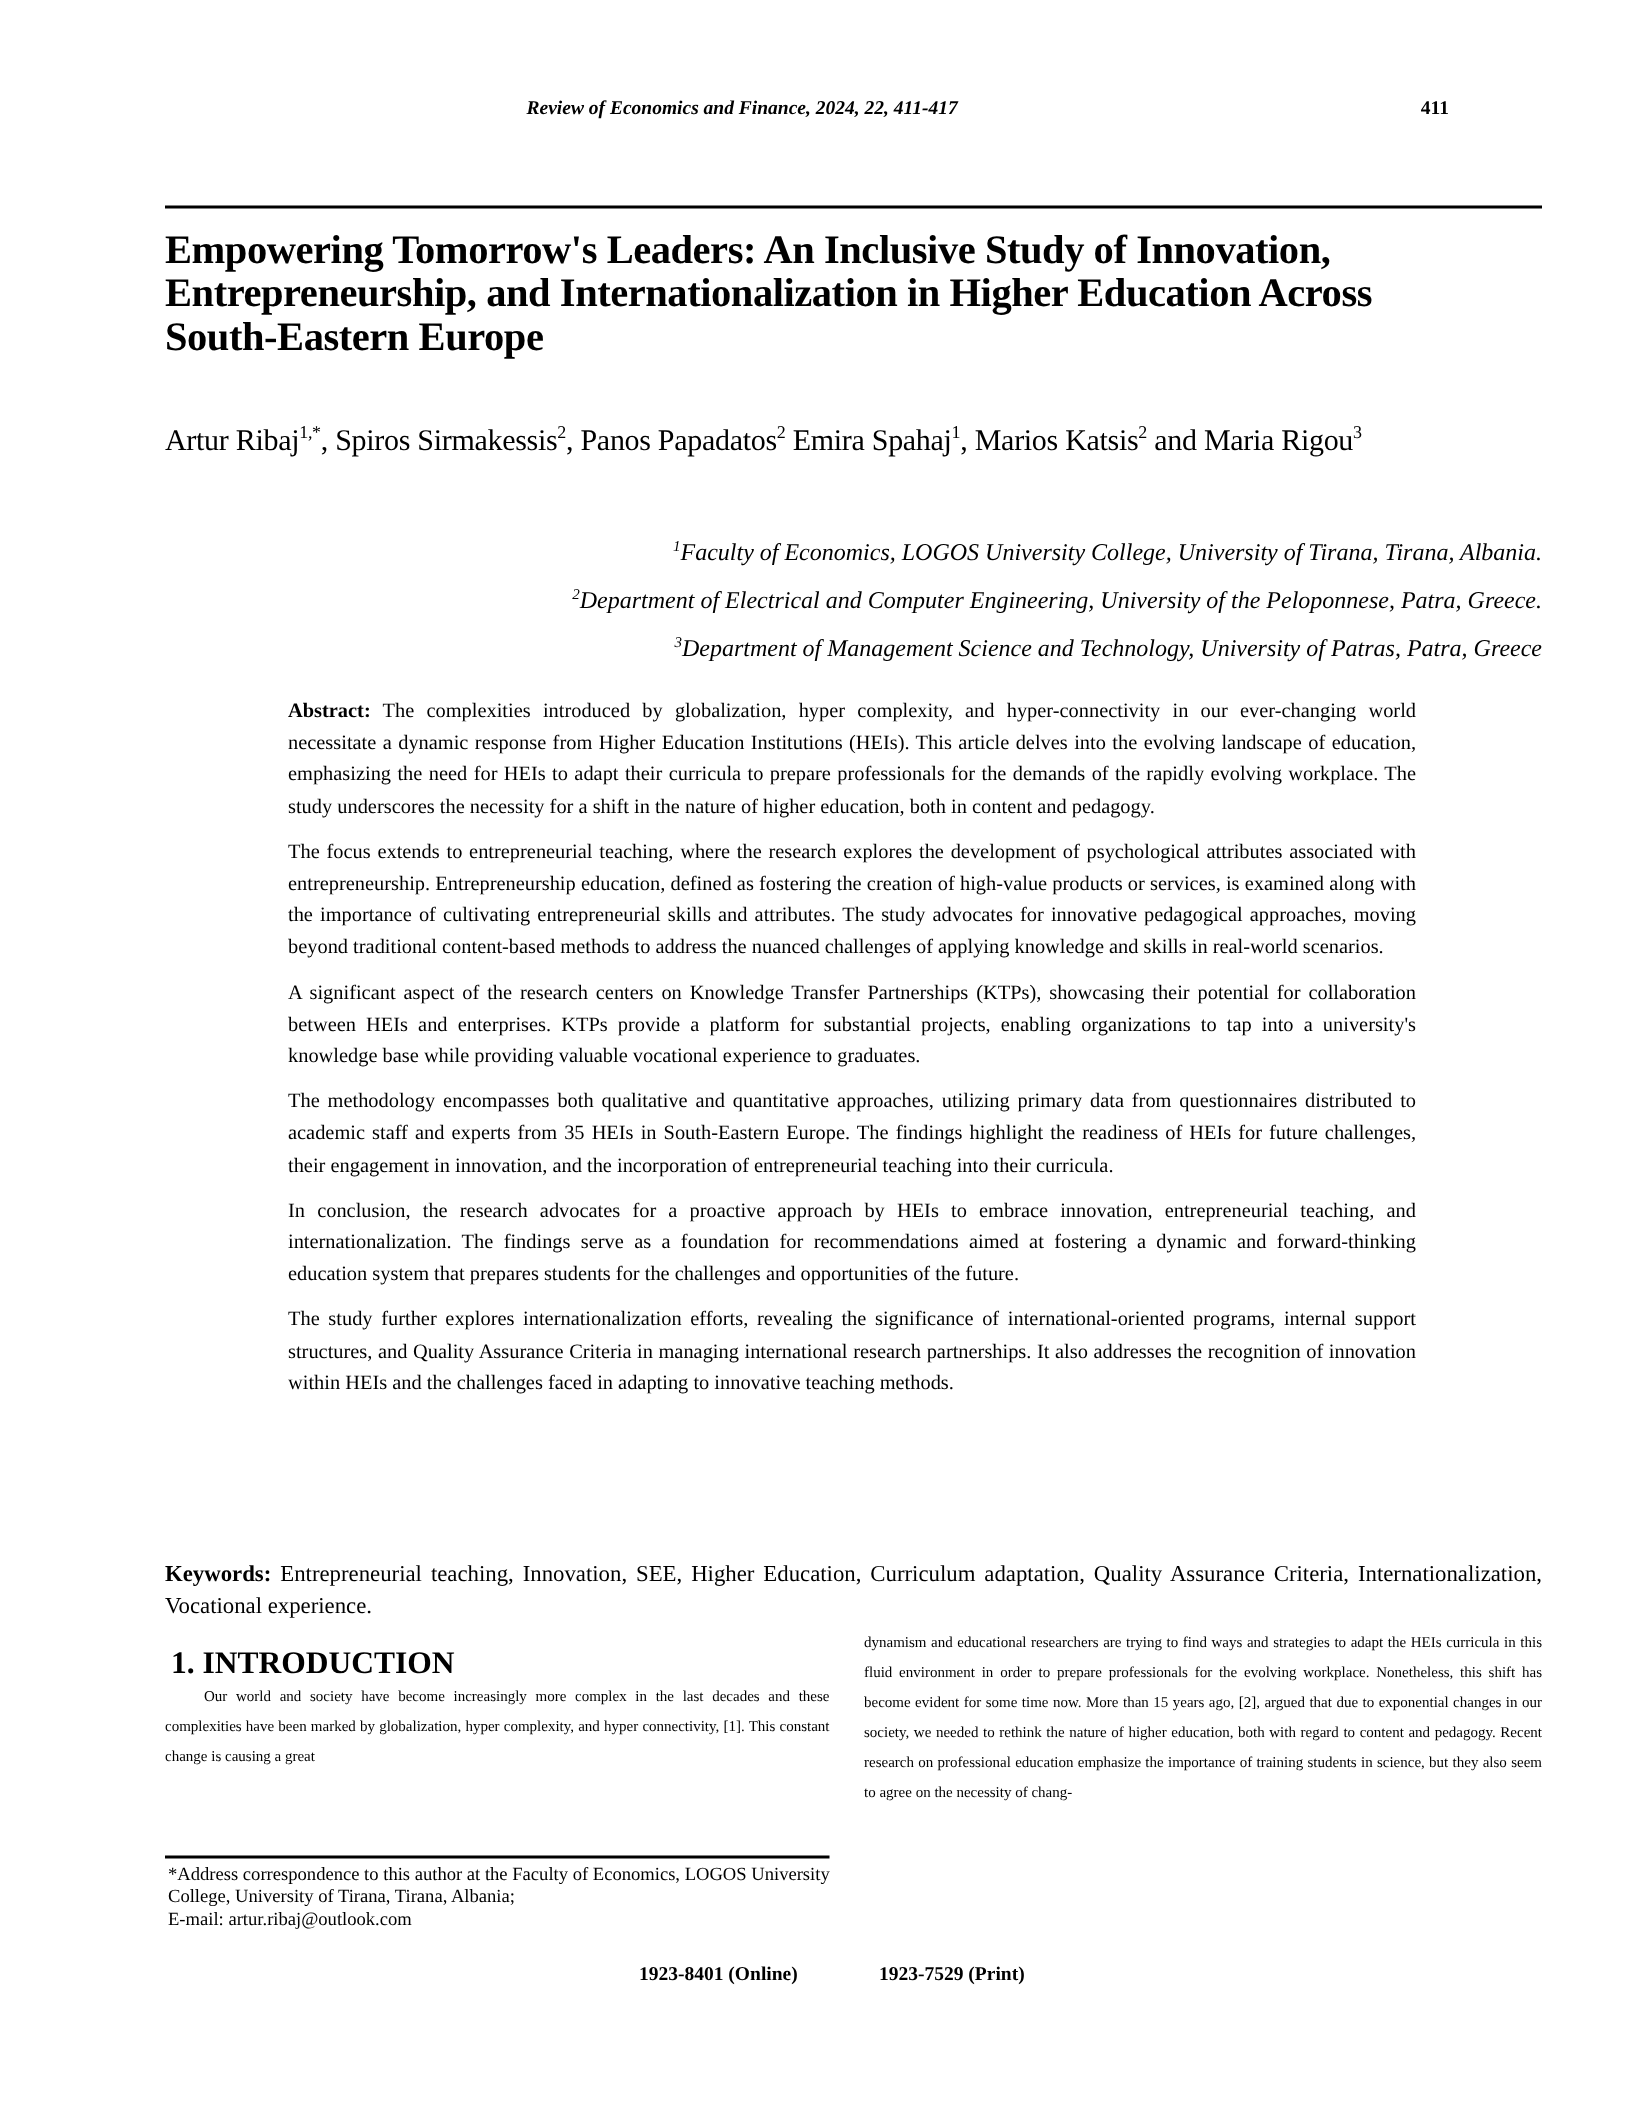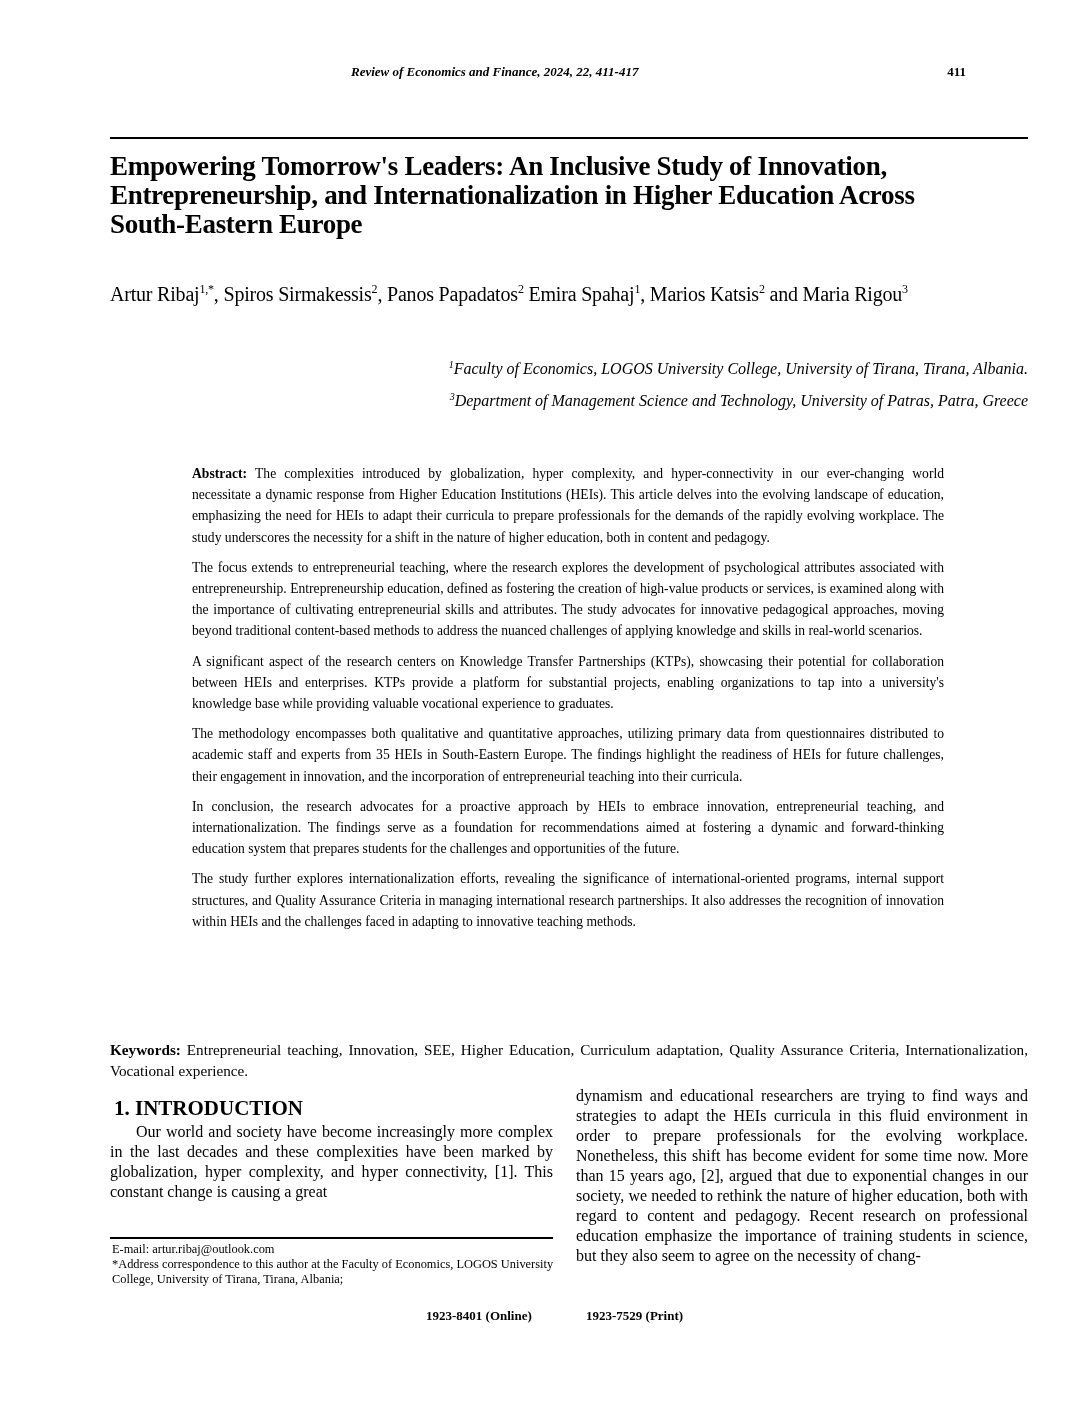--- a/index.html
+++ b/index.html
@@ -43,21 +43,21 @@
       font-size: 15.2px; line-height: 21px; text-align: justify;
     }
     .kw-label { font-weight: bold; }
     .col-left {
       position: absolute; top: 1098px; left: 110px; width: 443px;
     }
     .section-heading {
       font-size: 21px; font-weight: bold; margin: 0 0 4px 4px; line-height: 20px;
     }
     .body-text {
-      font-size: 16px; line-height: 20px; text-align: justify; margin: 0;
+      font-size: 10px; line-height: 20px; text-align: justify; margin: 0;
     }
     .indent { text-indent: 26px; }
     .col-right {
       position: absolute; top: 1086px; left: 576px; width: 452px;
     }
     .foot-rule {
       position: absolute; top: 1237px; left: 110px; width: 443px; height: 1.5px; background: #000;
     }
     .footnote {
       position: absolute; top: 1242px; left: 112px; width: 443px;
@@ -89,20 +89,21 @@
   <span><span>Artur Ribaj</span><sup>1,*</sup><span>, </span></span>
   <span><span>Spiros Sirmakessis</span><sup>2</sup><span>, </span></span>
   <span><span>Panos Papadatos</span><sup>2</sup><span> </span></span>
   <span><span>Emira Spahaj</span><sup>1</sup><span>, </span></span>
   <span><span>Marios Katsis</span><sup>2</sup><span> and </span></span>
   <span><span>Maria Rigou</span><sup>3</sup></span>
 </div>
 
 <div class="affils">
   <div class="affil"><sup>1</sup><span>Faculty of Economics, LOGOS University College, University of Tirana, Tirana, Albania.</span></div>
+  <div class="affil"><sup>2</sup><span>Department of Electrical and Computer Engineering, University of the Peloponnese, Patra, Greece.</span></div>
   <div class="affil"><sup>3</sup><span>Department of Management Science and Technology, University of Patras, Patra, Greece</span></div>
 </div>
 
 <div class="abstract">
   <p><span class="abs-label">Abstract:</span> <span>The complexities introduced by globalization, hyper complexity, and hyper-connectivity in our ever-changing world necessitate a dynamic response from Higher Education Institutions (HEIs). This article delves into the evolving landscape of education, emphasizing the need for HEIs to adapt their curricula to prepare professionals for the demands of the rapidly evolving workplace. The study underscores the necessity for a shift in the nature of higher education, both in content and pedagogy.</span></p>
   <p>The focus extends to entrepreneurial teaching, where the research explores the development of psychological attributes associated with entrepreneurship. Entrepreneurship education, defined as fostering the creation of high-value products or services, is examined along with the importance of cultivating entrepreneurial skills and attributes. The study advocates for innovative pedagogical approaches, moving beyond traditional content-based methods to address the nuanced challenges of applying knowledge and skills in real-world scenarios.</p>
   <p>A significant aspect of the research centers on Knowledge Transfer Partnerships (KTPs), showcasing their potential for collaboration between HEIs and enterprises. KTPs provide a platform for substantial projects, enabling organizations to tap into a university's knowledge base while providing valuable vocational experience to graduates.</p>
   <p>The methodology encompasses both qualitative and quantitative approaches, utilizing primary data from questionnaires distributed to academic staff and experts from 35 HEIs in South-Eastern Europe. The findings highlight the readiness of HEIs for future challenges, their engagement in innovation, and the incorporation of entrepreneurial teaching into their curricula.</p>
   <p>In conclusion, the research advocates for a proactive approach by HEIs to embrace innovation, entrepreneurial teaching, and internationalization. The findings serve as a foundation for recommendations aimed at fostering a dynamic and forward-thinking education system that prepares students for the challenges and opportunities of the future.</p>
   <p>The study further explores internationalization efforts, revealing the significance of international-oriented programs, internal support structures, and Quality Assurance Criteria in managing international research partnerships. It also addresses the recognition of innovation within HEIs and the challenges faced in adapting to innovative teaching methods.</p>
@@ -116,20 +117,20 @@
   <h2 class="section-heading">1. INTRODUCTION</h2>
   <p class="body-text indent">Our world and society have become increasingly more complex in the last decades and these complexities have been marked by globalization, hyper complexity, and hyper connectivity, [1]. This constant change is causing a great</p>
 </div>
 
 <div class="col-right">
   <p class="body-text">dynamism and educational researchers are trying to find ways and strategies to adapt the HEIs curricula in this fluid environment in order to prepare professionals for the evolving workplace. Nonetheless, this shift has become evident for some time now. More than 15 years ago, [2], argued that due to exponential changes in our society, we needed to rethink the nature of higher education, both with regard to content and pedagogy. Recent research on professional education emphasize the importance of training students in science, but they also seem to agree on the necessity of chang-</p>
 </div>
 
 <div class="foot-rule"></div>
 <div class="footnote">
+  <div>*Address correspondence to this author at the Faculty of Economics, LOGOS University College, University of Tirana, Tirana, Albania;</div>
   <div><span>E-mail:</span> <span>artur.ribaj@outlook.com</span></div>
-  <div>*Address correspondence to this author at the Faculty of Economics, LOGOS University College, University of Tirana, Tirana, Albania;</div>
 </div>
 
 <div class="footer">
   <span class="issn-online">1923-8401 (Online)</span>
   <span class="issn-print">1923-7529 (Print)</span>
 </div>
 
 </body></html>

